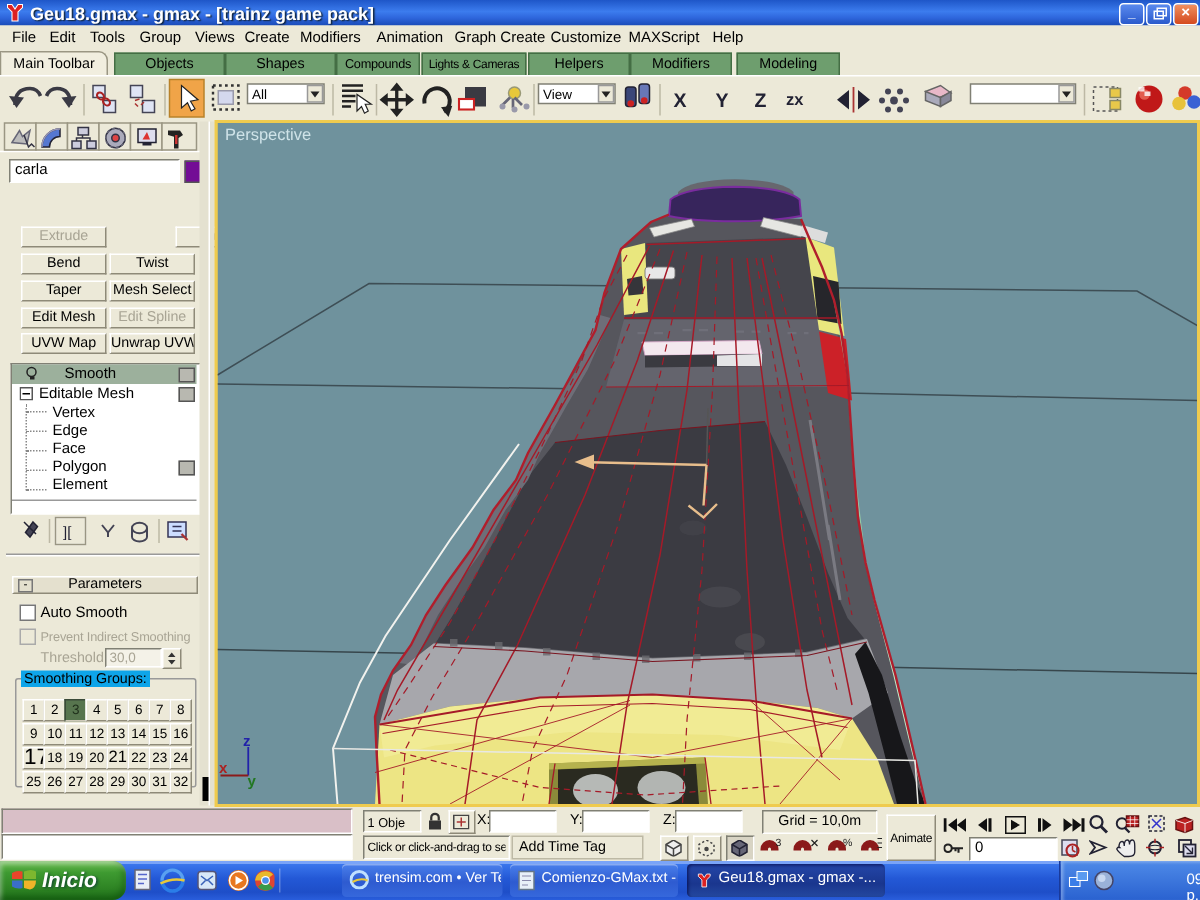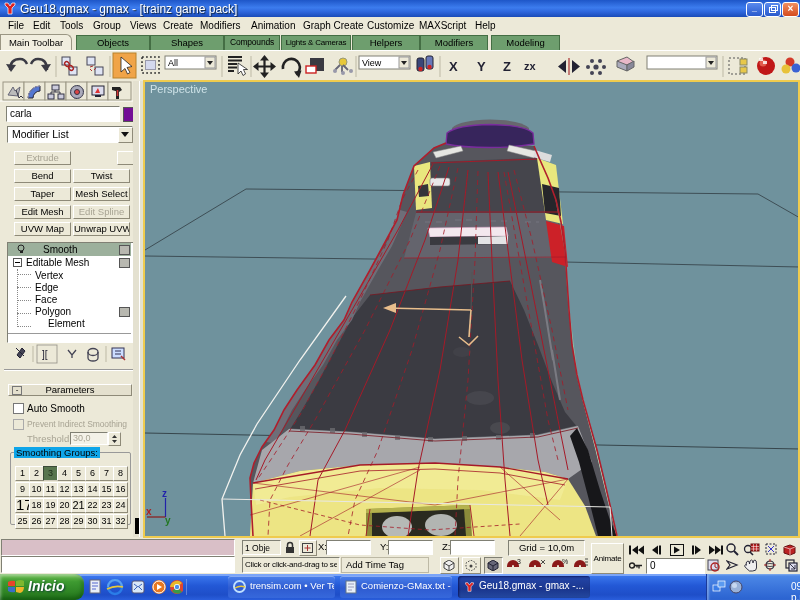--- a/index.html
+++ b/index.html
@@ -11,21 +11,21 @@
 .btn{border-top:1px solid #fff;border-left:1px solid #fff;border-bottom:1px solid #8E8A78;border-right:1px solid #8E8A78;background:#ECE9D8;font-size:9.5px;color:#000;text-align:center;white-space:nowrap;overflow:hidden;}
 .btn.dis{color:#A8A494;}
 </style>
 </head>
 <body>
 
 <div class="abs" style="left:0;top:0;width:800px;height:17px;background:linear-gradient(#1E56C8 0%,#3C7CEE 45%,#2E66DC 70%,#1A4BB8 100%);">
   <svg class="abs" style="left:3px;top:2px;" width="14" height="13" viewBox="0 0 14 13">
     <path d="M2,1 L5,1 L7,4 L9,1 L12,1 L12,3 L9,6 L9,12 L5,12 L5,6 L2,3 Z" fill="#D22" stroke="#fff" stroke-width="0.7"></path>
   </svg>
-  <div class="abs" style="left:20px;top:2px;font-size:12px;font-weight:normal;color:#fff;text-shadow:1px 1px 1px #123;">Geu18.gmax - gmax - [trainz game pack]</div>
+  <div class="abs" style="left:20px;top:2px;font-size:12px;font-weight:bold;color:#fff;text-shadow:1px 1px 1px #123;">Geu18.gmax - gmax - [trainz game pack]</div>
   <div class="abs" style="left:746px;top:2px;width:15px;height:13px;background:linear-gradient(#5A8AEE,#2A5ACC);border:1px solid #fff;border-radius:3px;color:#fff;font-size:9px;font-weight:bold;line-height:11px;text-align:center;">_</div>
   <div class="abs" style="left:764px;top:2px;width:15px;height:13px;background:linear-gradient(#5A8AEE,#2A5ACC);border:1px solid #fff;border-radius:3px;">
      <div class="abs" style="left:4px;top:4px;width:5px;height:4px;border:1px solid #fff;"></div>
      <div class="abs" style="left:6px;top:2px;width:5px;height:4px;border:1px solid #fff;"></div>
   </div>
   <div class="abs" style="left:782px;top:2px;width:15px;height:13px;background:linear-gradient(#F09060,#D44A1E);border:1px solid #fff;border-radius:3px;color:#fff;font-size:10px;font-weight:bold;line-height:12px;text-align:center;">×</div>
 </div>
 
 <div class="abs" style="left:0;top:17px;width:800px;height:16px;background:#ECE9D8;font-size:10px;color:#000;">
   <span class="abs" style="left:8px;top:3px;">File</span>
@@ -191,27 +191,20 @@
     <path d="M112,6 l8,0 2,3 -3,2 -7,-2 z" fill="#222"></path>
     <rect x="116" y="7" width="3" height="11" fill="#222"></rect>
     <rect x="116.7" y="9" width="1.6" height="6" fill="#C33"></rect>
   </svg>
 
   <div class="abs sunken" style="left:6px;top:25px;width:112px;height:14px;">
     <div class="abs" style="left:3px;top:1px;font-size:10px;">carla</div>
   </div>
   <div class="abs" style="left:123px;top:26px;width:12px;height:13px;background:#730D95;border:1px solid #555;"></div>
 
-  <div class="abs sunken" style="left:7px;top:45px;width:124px;height:15px;">
-    <div class="abs" style="left:4px;top:1px;font-size:10.5px;">Modifier List</div>
-    <div class="abs raised" style="left:110px;top:0px;width:13px;height:14px;"></div>
-    <svg class="abs" style="left:112px;top:4px;" width="10" height="8">
-        <path d="M1,1 l8,0 -4,5 z" fill="#111"></path>
-      </svg>
-  </div>
 
   <div class="abs btn dis" style="left:14px;top:70px;width:55px;height:12px;line-height:11px;">Extrude</div>
   <div class="abs btn dis" style="left:73px;top:70px;width:55px;height:12px;line-height:11px;margin-left:44px;">Lathe</div>
   <div class="abs btn" style="left:14px;top:88px;width:55px;height:12px;line-height:11px;">Bend</div>
   <div class="abs btn" style="left:73px;top:88px;width:55px;height:12px;line-height:11px;">Twist</div>
   <div class="abs btn" style="left:14px;top:106px;width:55px;height:12px;line-height:11px;">Taper</div>
   <div class="abs btn" style="left:73px;top:106px;width:55px;height:12px;line-height:11px;">Mesh Select</div>
   <div class="abs btn" style="left:14px;top:124px;width:55px;height:12px;line-height:11px;">Edit Mesh</div>
   <div class="abs btn dis" style="left:73px;top:124px;width:55px;height:12px;line-height:11px;">Edit Spline</div>
   <div class="abs btn" style="left:14px;top:141px;width:55px;height:12px;line-height:11px;">UVW Map</div>
@@ -238,21 +231,21 @@
     <div class="abs" style="left:9px;top:31px;width:14px;border-top:1px dotted #888;"></div>
     <span class="abs" style="left:27px;top:27px;">Vertex</span>
     <div class="abs" style="left:9px;top:44px;width:14px;border-top:1px dotted #888;"></div>
     <span class="abs" style="left:27px;top:39px;">Edge</span>
     <div class="abs" style="left:9px;top:57px;width:14px;border-top:1px dotted #888;"></div>
     <span class="abs" style="left:27px;top:51px;">Face</span>
     <div class="abs" style="left:9px;top:70px;width:14px;border-top:1px dotted #888;"></div>
     <span class="abs" style="left:27px;top:63px;">Polygon</span>
     <div class="abs" style="left:111px;top:64px;width:9px;height:8px;background:#B8B8B0;border:1px solid #555;"></div>
     <div class="abs" style="left:9px;top:83px;width:14px;border-top:1px dotted #888;"></div>
-    <span class="abs" style="left:27px;top:75px;margin-left:13px;">Element</span>
+    <span class="abs" style="left:27px;top:75px;">Element</span>
     <div class="abs" style="left:0;top:90px;width:123px;border-top:1px solid #999;"></div>
   </div>
 
   <svg class="abs" style="left:0;top:263px;" width="143" height="20" viewBox="0 0 143 20">
     <path d="M16,4 l8,8 M22,4 l3,3 -5,7 -3,-3 z" stroke="#223" fill="#445"></path>
     <line x1="33" y1="2" x2="33" y2="18" stroke="#BDB9A5"></line>
     <rect x="37" y="1" width="20" height="18" fill="#ECE9D8" stroke="#fff"></rect>
     <rect x="37" y="1" width="20" height="18" fill="none" stroke="#9a9683"></rect>
     <text x="42" y="14" font-size="10" fill="#223">][</text>
     <path d="M68,6 l4,5 4,-5 M72,11 l0,3" stroke="#445" fill="none" stroke-width="1.3"></path>

